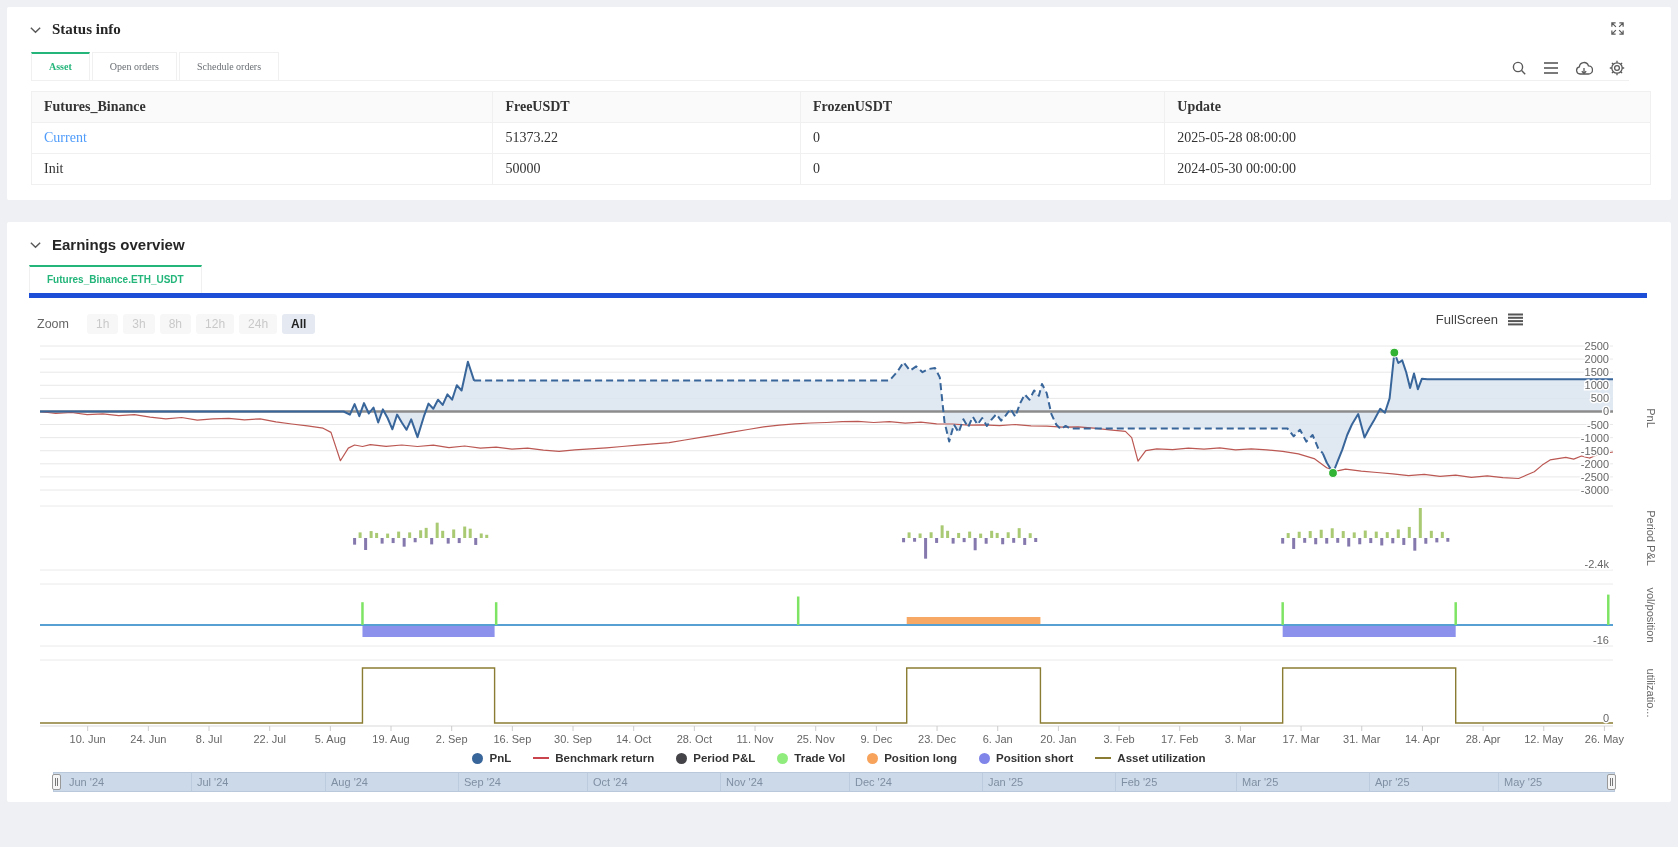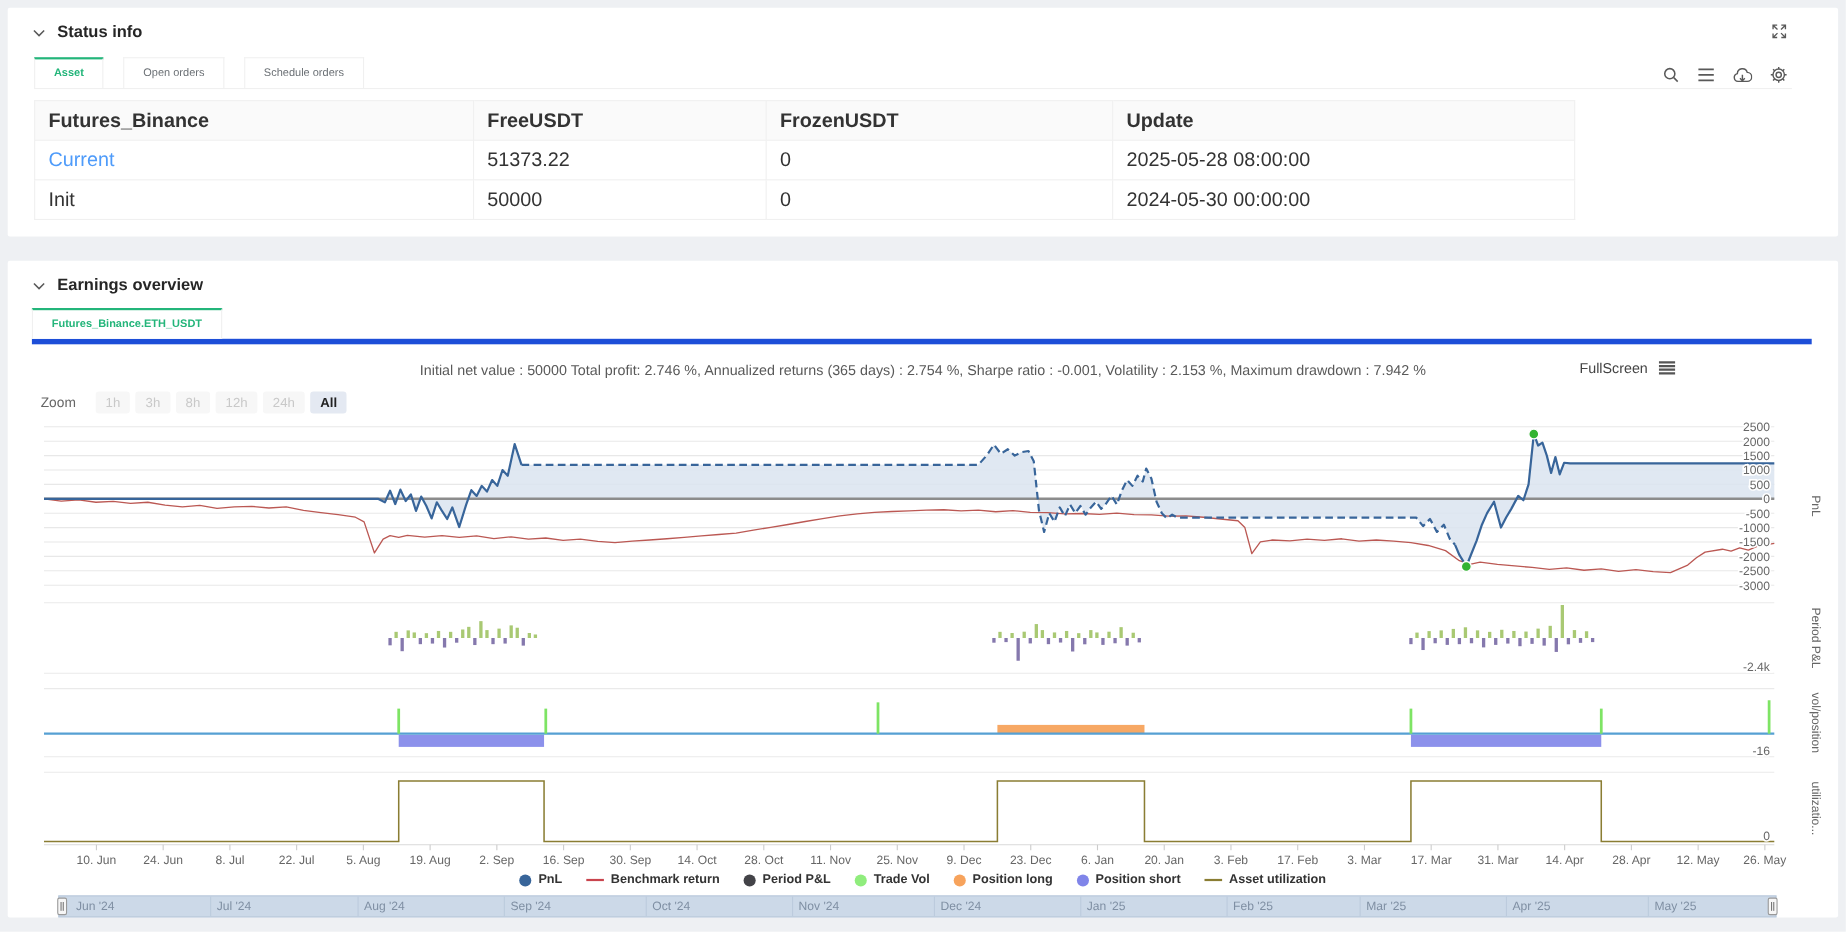--- a/index.html
+++ b/index.html
@@ -5,38 +5,38 @@
   * { box-sizing: border-box; margin: 0; padding: 0; }
   html,body { width:1678px; height:847px; }
   body {
     background:#eef0f3;
     font-family:"Liberation Sans", sans-serif;
     position:relative;
     overflow:hidden;
     color:#333;
   }
   .card { background:#fff; margin:0 7px; border-radius:2px; }
-  .card1 { margin-top:7px; padding:14px 18px 1px 0; }
+  .card1 { margin-top:7px; padding:14px 18px 1px 0;font-family:Liberation Serif, serif; }
   .card2 { margin-top:22px; padding:14px 0 0 0; min-height:580px; position:relative; }
 
   .sec-header { display:flex; align-items:center; gap:10px; padding:0 0 0 22px; position:relative; }
   .sec-title { font-size:15px; font-weight:bold; color:#262626; }
   .chev { cursor:pointer; display:inline-flex; }
   .corner-icon { position:absolute; right:28px; top:0; cursor:pointer; }
 
   
   .tabbar { display:flex; align-items:flex-end; margin:14px 24px 0 24px; border-bottom:1px solid #f0f0f0; position:relative; }
   .tab { padding:8px 17px; font-size:10px; color:#6b7075; background:#fff; border:1px solid #f0f0f0; border-bottom:none; cursor:pointer; }
-  .tab + .tab { margin-left:18px; }
+  .tab + .tab { margin-left:2px; }
   .tab.active { color:var(--accent,#23b57a); border-top:2px solid var(--accent,#23b57a); font-weight:bold; padding-top:7px; }
   .tab-icons { position:absolute; right:4px; top:8px; display:flex; gap:16px; align-items:center; }
   .tab-icons svg { cursor:pointer; }
 
   
-  table.status { width:1401px; margin:10px 0 14px 24px; border-collapse:collapse; font-size:18px; }
+  table.status { width:1620px; margin:10px 0 14px 24px; border-collapse:collapse; font-size:14px; }
   table.status th, table.status td { border:1px solid #f0f0f0; padding:7px 12px; text-align:left; }
   table.status th { background:#fafafa; font-weight:bold; color:#333; }
   td.c-link { color:var(--link,#4e9bfa); cursor:pointer; }
   td.c-red { color:var(--danger,#f5443a); }
 
   
   .single-tabbar { margin:12px 24px 0 22px; border-bottom:5px solid #1d4ed8; display:flex; }
   .stats-row { position:relative; margin-top:16px; text-align:center; font-size:13px; color:#595959; }
   .fullscreen-box { position:absolute; right:148px; top:-2px; display:flex; align-items:center; gap:10px; color:#444; font-size:13px; cursor:pointer; }
   .zoom-row { margin:12px 0 0 30px; display:flex; align-items:center; gap:18px; font-size:12.5px; color:#666; }
@@ -140,21 +140,20 @@
         </svg>
     </span>
     <span class="sec-title">Earnings overview</span>
   </div>
 
   <div class="single-tabbar">
     <div class="tab active">Futures_Binance.ETH_USDT</div>
   </div>
 
   <div class="stats-row">
-    <span>Initial net value : 50000 Total profit: 2.746 %, Annualized returns (365 days) : 2.754 %, Sharpe ratio : -0.001, Volatility : 2.153 %, Maximum drawdown : 7.942 %</span>
     <span class="fullscreen-box">
       <span>FullScreen</span>
       <svg width="15" height="13" viewBox="0 0 15 13" stroke="#555" stroke-width="2">
           <line x1="0" y1="1.5" x2="15" y2="1.5"></line>
           <line x1="0" y1="4.8" x2="15" y2="4.8"></line>
           <line x1="0" y1="8.1" x2="15" y2="8.1"></line>
           <line x1="0" y1="11.4" x2="15" y2="11.4"></line>
         </svg>
     </span>
   </div>

